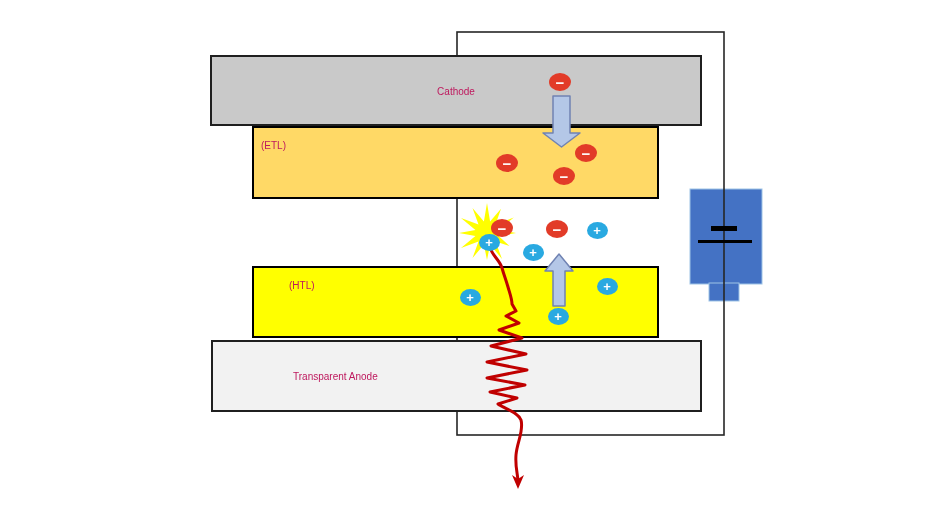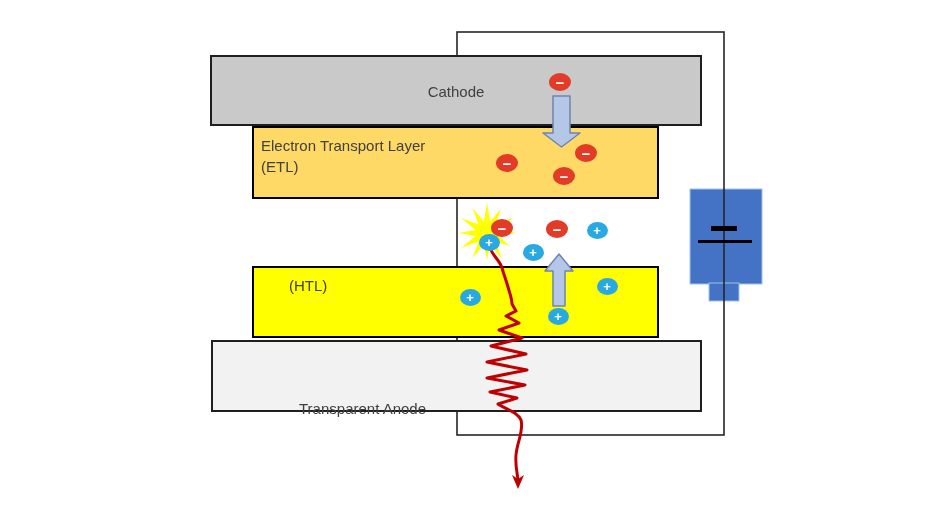--- a/index.html
+++ b/index.html
@@ -12,24 +12,24 @@
   .stage{position:relative;width:945px;height:532px;background:#fff;overflow:hidden;
          font-family:"Liberation Sans",sans-serif;color:#111;}
   .stage svg{position:absolute;left:0;top:0;width:945px;height:532px;}
   #circuit-svg{z-index:0;}
   .layer{position:absolute;box-sizing:border-box;border:2px solid var(--border-color);z-index:1;}
   .layer-cathode{left:210px;top:55px;width:492px;height:71px;background:var(--cathode-fill);border-color:#1f1f1f;}
   .layer-etl{left:252px;top:126px;width:407px;height:73px;background:var(--etl-fill);}
   .layer-eml{left:252px;top:197px;width:407px;height:71px;background:var(--eml-fill);}
   .layer-htl{left:252px;top:266px;width:407px;height:72px;background:var(--htl-fill);}
   .layer-anode{left:211px;top:340px;width:491px;height:72px;background:var(--anode-fill);border-color:#1f1f1f;}
-  .layer-label{font-size:15px;line-height:21px;color:#404040;}
+  .layer-label{font-size:10px;line-height:21px;color:#be185d;}
   .label-left{position:absolute;left:7px;top:7px;text-align:left;}
   .label-center{position:absolute;left:0;right:0;top:50%;transform:translateY(-50%);text-align:center;}
-  .label-anode{position:absolute;left:86px;top:50%;transform:translateY(-50%);margin-top:32px;}
+  .label-anode{position:absolute;left:80px;top:50%;transform:translateY(-50%);}
   #overlay-svg{z-index:2;}
   .particles{position:absolute;left:0;top:0;width:945px;height:532px;z-index:3;pointer-events:none;}
   .particle{position:absolute;border-radius:50%;color:#fff;font-weight:700;
             display:flex;align-items:center;justify-content:center;line-height:1;}
   .electron{width:22px;height:18px;background:var(--electron-red);font-size:15px;}
   .hole{width:21px;height:17px;background:var(--hole-blue);font-size:13px;}
   .wire{fill:none;stroke:var(--wire-color);stroke-width:1.6;}
   .battery-body{fill:var(--battery-blue);stroke:var(--battery-edge);stroke-width:1;}
   .battery-bar{fill:#000;}
   .flow-arrow{fill:var(--arrow-fill);stroke:var(--arrow-stroke);stroke-width:1.5;stroke-linejoin:round;}
@@ -49,21 +49,20 @@
     <rect class="wire" x="457" y="32" width="267" height="403"></rect>
     <rect class="battery-bar" x="711" y="226" width="26" height="5"></rect>
     <rect class="battery-bar" x="698" y="240" width="54" height="3"></rect>
   </svg>
 
   <div class="layer layer-cathode">
     <div class="layer-label label-center">Cathode</div>
   </div>
   <div class="layer layer-etl">
     <div class="layer-label label-left">
-      <span style="display:block;">Electron Transport Layer</span>
       <span style="display:block;">(ETL)</span>
     </div>
   </div>
   <div class="layer layer-htl">
     <div class="layer-label label-left">
       <span style="display:block;margin-left:28px;">(HTL)</span>
     </div>
   </div>
   <div class="layer layer-anode">
     <div class="layer-label label-anode">Transparent Anode</div>

